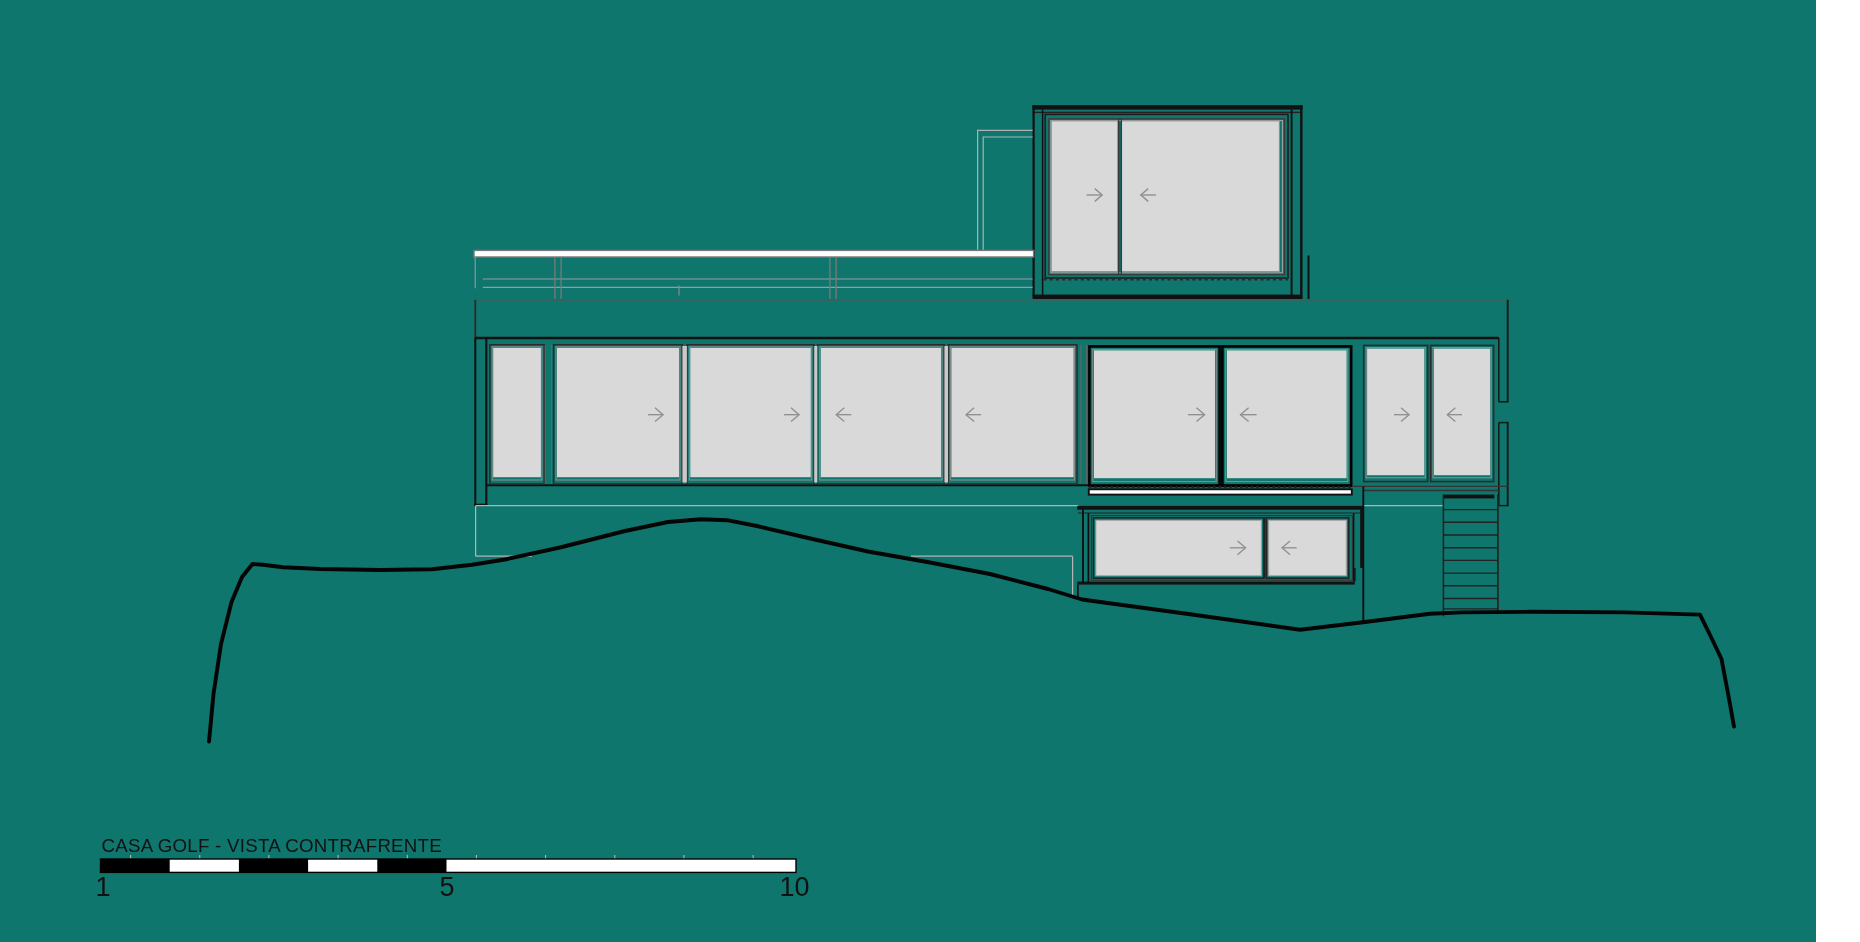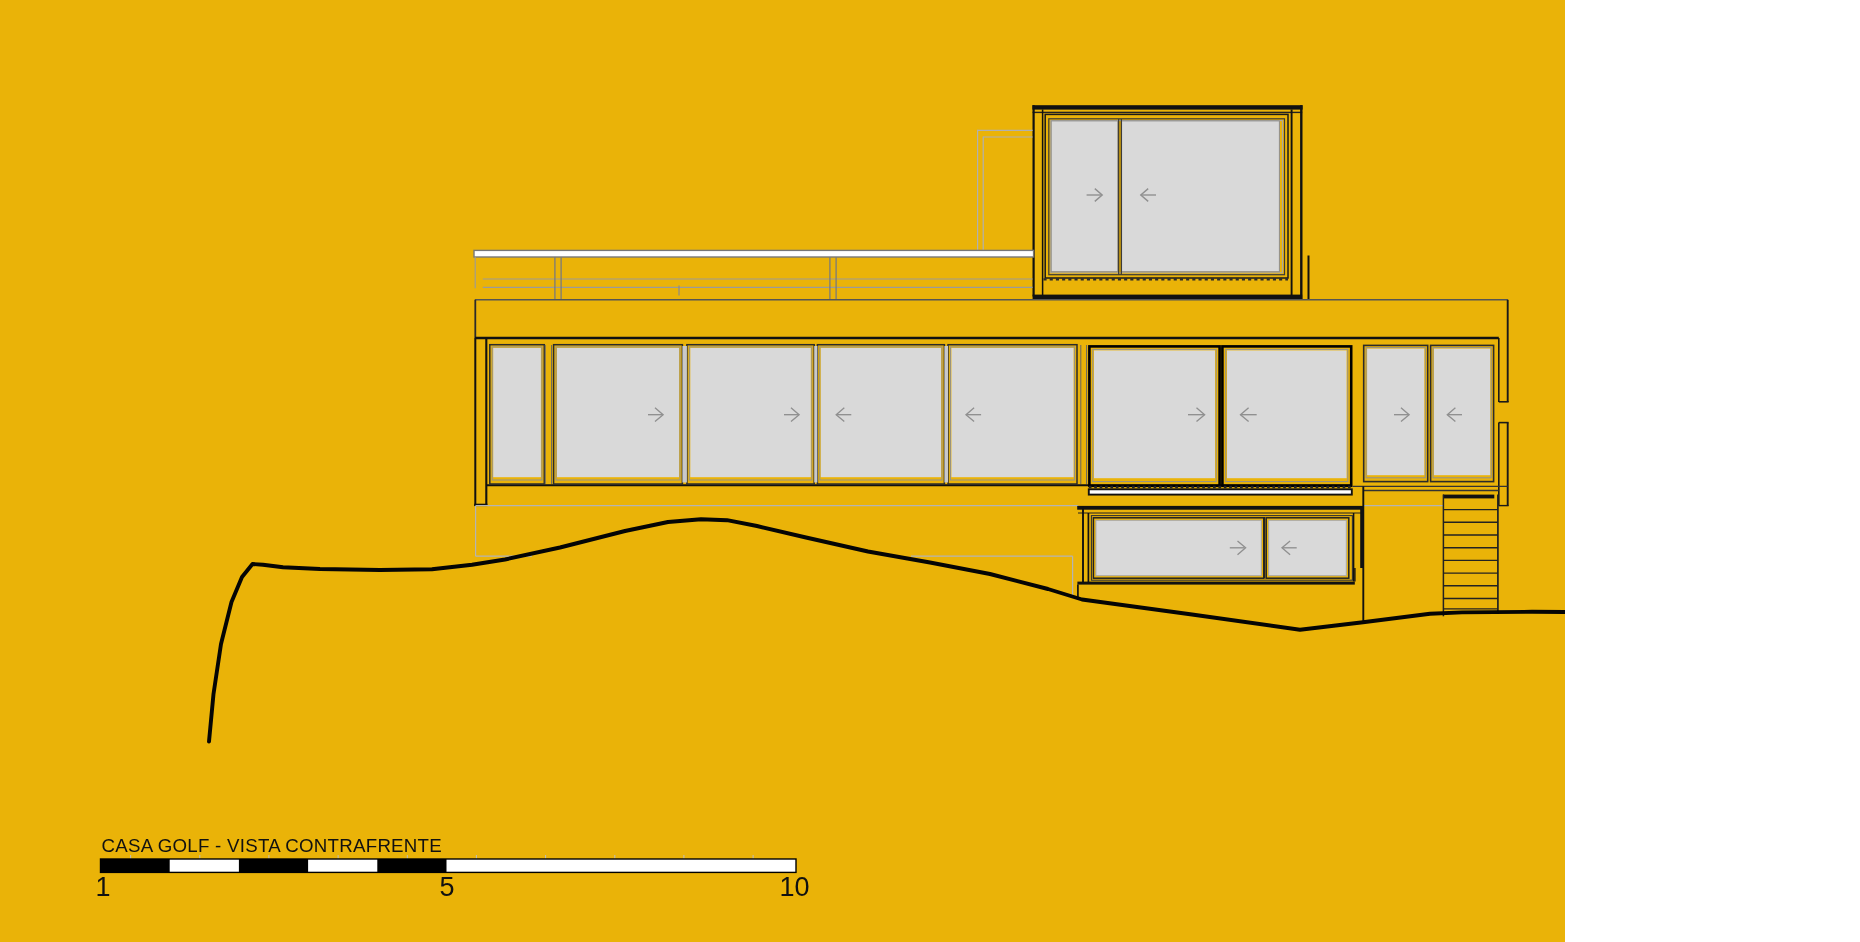--- a/index.html
+++ b/index.html
@@ -1,16 +1,16 @@
 <!DOCTYPE html>
 <html><head>
 <meta charset="utf-8">
 <style>
   html,body{margin:0;padding:0;background:#ffffff;}
-  .page{width:1565px;height:942px;position:relative;background:#eab308;overflow:hidden;}
+  .page{width:1816px;height:942px;position:relative;background:#0f766e;overflow:hidden;}
   svg{position:absolute;top:0;left:0;}
   text{font-family:"Liberation Sans", sans-serif;}
 </style>
 </head>
 <body>
 <div class="page">
 <svg width="1860" height="942" viewBox="0 0 1860 942" fill="none">
 
 <g stroke="none">
   <rect x="1032.4" y="105.2" width="270.2" height="4.4" fill="#111111"></rect>

